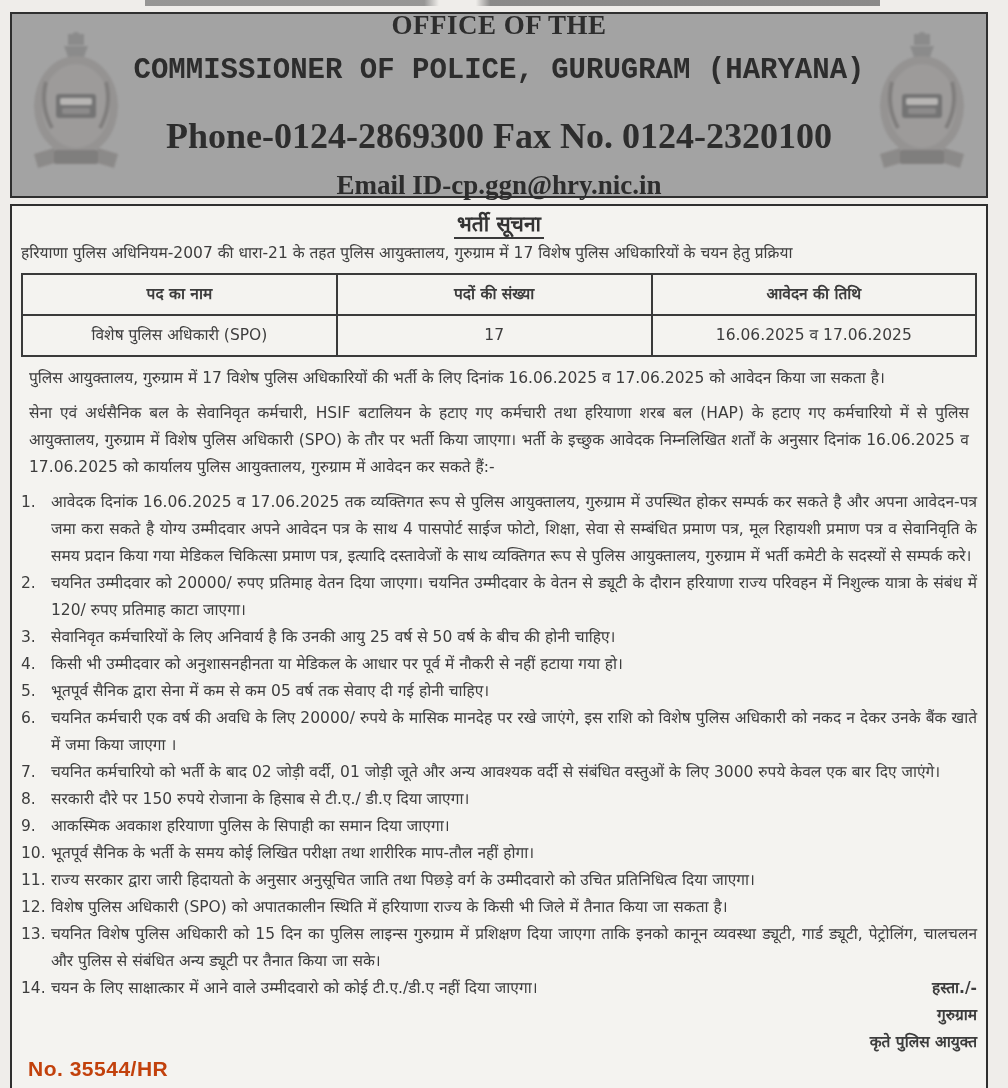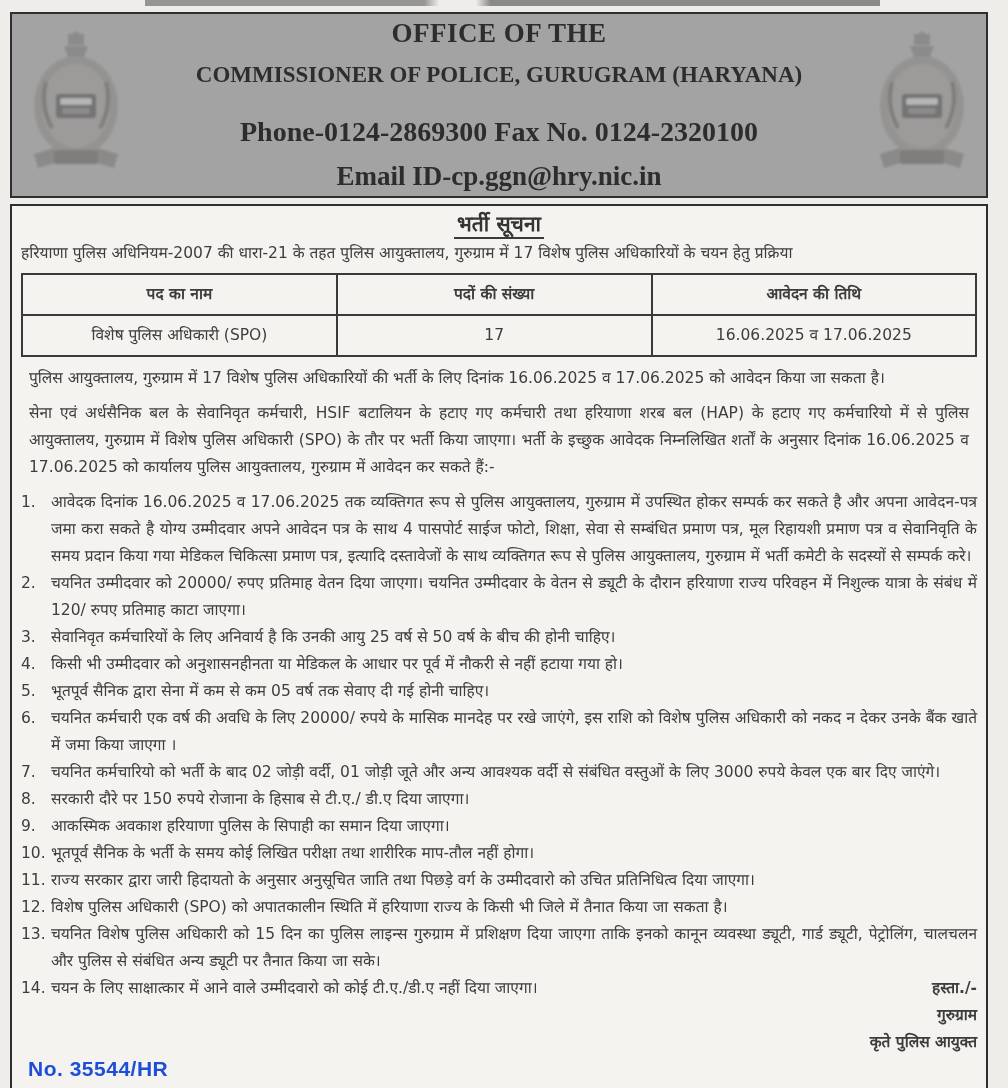--- a/index.html
+++ b/index.html
@@ -17,22 +17,22 @@
     position:absolute; left:10px; top:12px; width:978px; height:186px;
     border:2px solid #2f2f2f; background:#a3a3a3; box-sizing:border-box;
     display:flex; align-items:center; justify-content:space-between;
     padding:0 12px;
   }
   .header-text {
     flex:1; text-align:center;
     font-family:"Liberation Serif", serif; font-weight:bold; color:#2d2d2d;
   }
   .h-line1 { font-size:27px; letter-spacing:.5px; }
-  .h-line2 { font-size:23px; margin-top:13px; }
-  .h-line3 { font-size:28px; margin-top:28px; }
+  .h-line2 { font-size:29px; margin-top:13px;font-family:Liberation Mono, monospace; }
+  .h-line3 { font-size:36px; margin-top:28px; }
   .h-line4 { font-size:27px; margin-top:13px; }
   .emblem { width:104px; height:150px; flex:none; filter:blur(.8px); opacity:.92; }
   .body-box {
     position:absolute; left:10px; top:204px; width:978px; height:890px;
     border:2px solid #2f2f2f; background:#f4f3f0; box-sizing:border-box;
     padding:3px 9px 0 9px; overflow:hidden;
     font-size:15.5px; line-height:1.74; color:#3d3d3d;
   }
   .notice-title { text-align:center; font-size:21px; font-weight:bold; color:#343434; line-height:1.45; }
   .notice-title span { border-bottom:2px solid #3a3a3a; padding:0 3px 1px; }
@@ -50,21 +50,21 @@
   .just { text-align:justify; }
   .item { display:flex; }
   .item .num { flex:none; width:30px; }
   .item .txt { flex:1; text-align:justify; }
   .item.last-row .txt { text-align:left; }
   .sig-inline { flex:none; white-space:nowrap; font-weight:bold; margin-left:10px; }
   .sig-line { text-align:right; font-weight:bold; }
   .refno {
     position:absolute; left:28px; top:1057px;
     font-family:"Liberation Sans", sans-serif; font-weight:bold;
-    font-size:21px; color:#1d4ed8; letter-spacing:.5px;
+    font-size:21px; color:#c2410c; letter-spacing:.5px;
   }
 </style>
 </head>
 <body>
 
 <div class="page">
 
   <div class="scan-artifact"></div>
 
   <div class="header-box">

